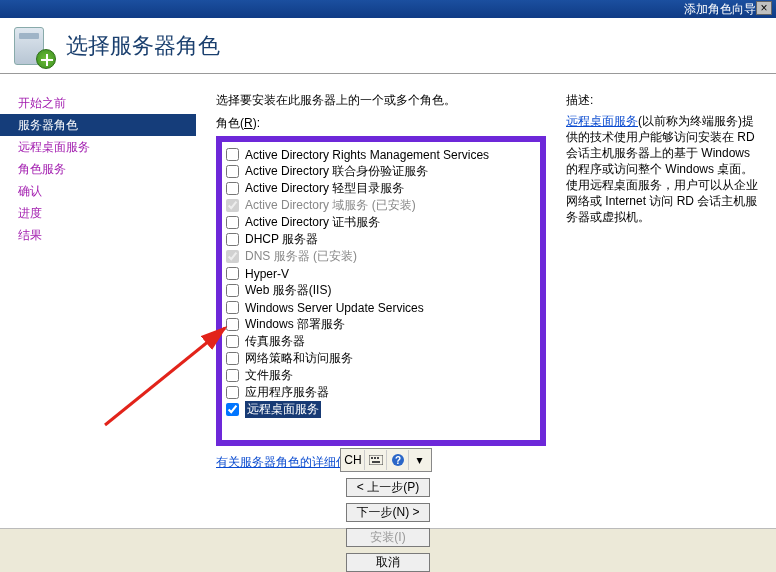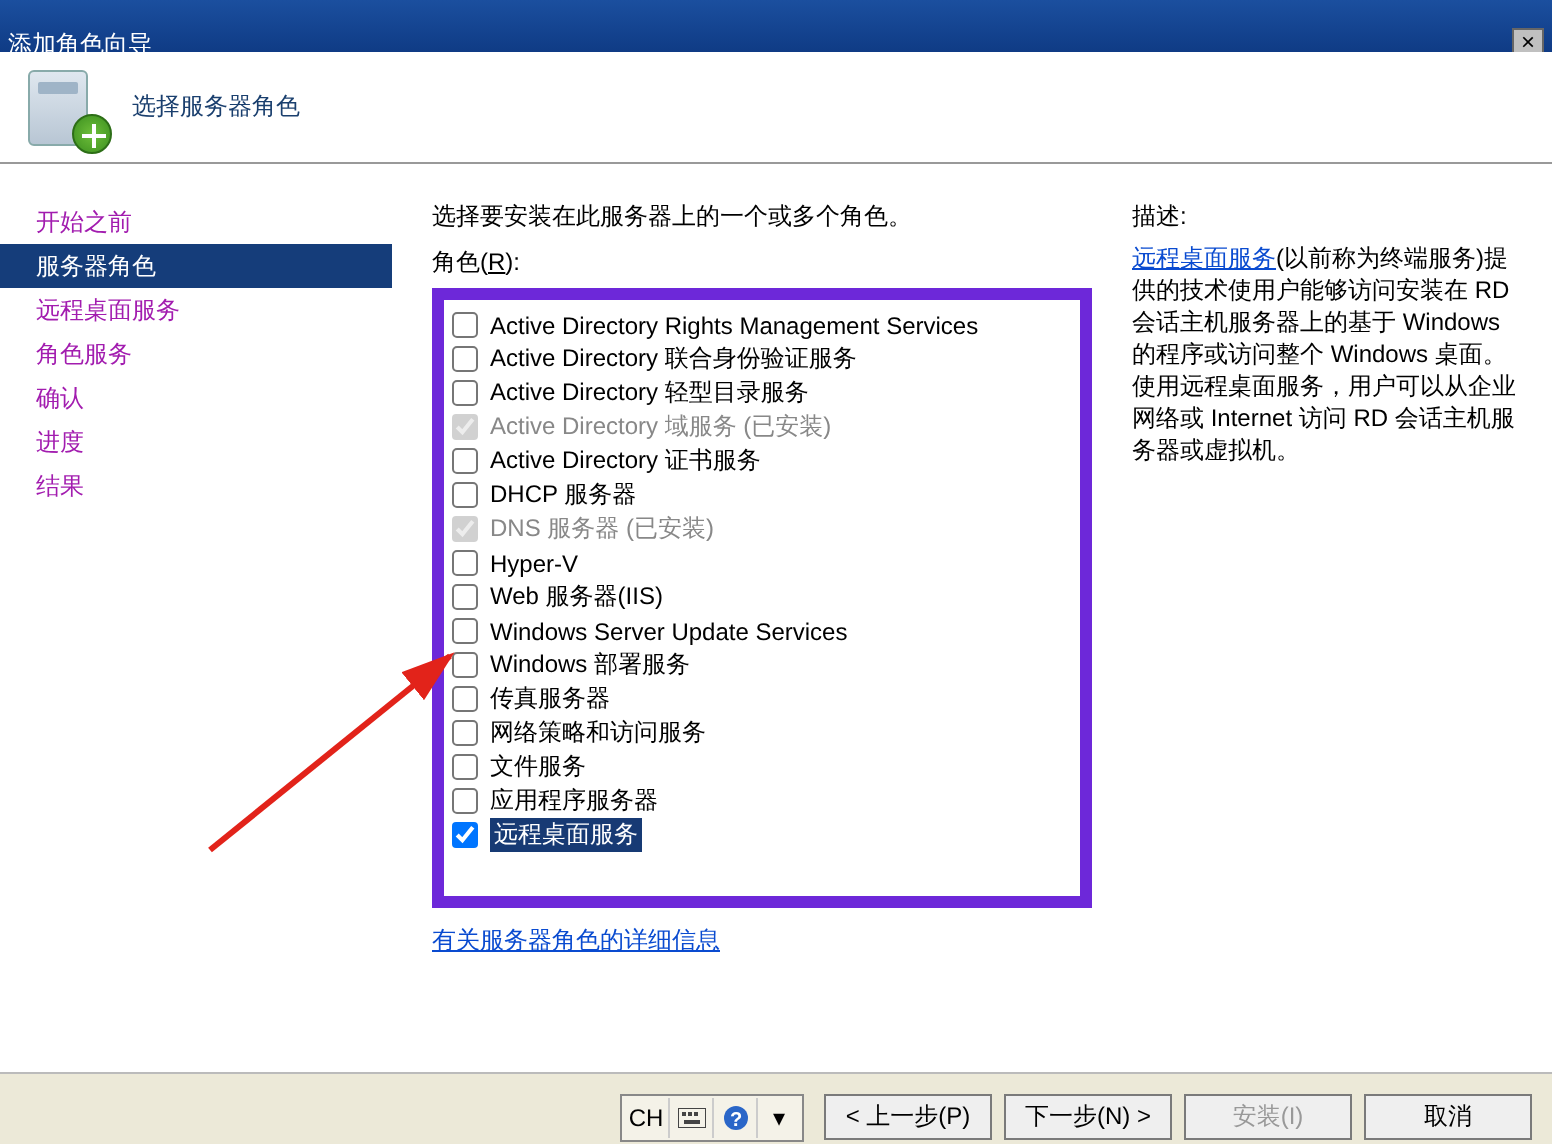--- a/index.html
+++ b/index.html
@@ -10,23 +10,23 @@
     width: 776px;
     height: 572px;
     position: relative;
     overflow: hidden;
   }
   .titlebar {
     background: linear-gradient(#1b4f9f, #0f3b85);
     color: #fff;
     height: 18px;
     line-height: 18px;
-    padding: 13px 4px;
+    padding: 0 4px;
     display: flex;
-    justify-content: space-between;
+    justify-content: flex-end;
     font-size: 12px;
   }
   .titlebar .close {
     width: 16px; height: 14px;
     background: #c0c0c0;
     border: 1px solid #666;
     color:#000;
     text-align: center;
     line-height: 12px;
     margin-top:1px;
@@ -64,21 +64,21 @@
     background: radial-gradient(#6fbf3a,#3b8f1f);
     border:1px solid #2d6e17;
   }
   .header-icon .plus::before,
   .header-icon .plus::after{
     content:""; position:absolute; background:#fff;
   }
   .header-icon .plus::before{ left:9px; top:4px; width:2px; height:12px;}
   .header-icon .plus::after { left:4px; top:9px; width:12px; height:2px;}
   .header-title {
-    font-size: 12px;
+    font-size: 22px;
     color: #1a3f6e;
     text-align: right;
   }
   .body {
     display:flex;
     height: calc(572px - 18px - 56px - 44px);
   }
   .sidebar {
     width: 196px;
     border-right: 0;
@@ -145,22 +145,23 @@
   .desc-title { margin-bottom:4px; }
   .desc-text { line-height:16px; }
   .desc-text a { color:#0a4bd0; text-decoration: underline; cursor:pointer;}
   .footer {
     height: 44px;
     border-top:1px solid #bbb;
     background:#ece9d8;
     display:flex;
     justify-content:flex-end;
     align-items:center;
-    padding: 0 10px;
+    padding: 0 26px;
     gap:6px;
+    flex-direction:column;
   }
   .toolbar-mini {
     border:1px solid #888;
     background:#f4f2e8;
     display:flex;
     padding:1px;
     margin-right:4px;
   }
   .mini-btn {
     width:22px; height:20px;

